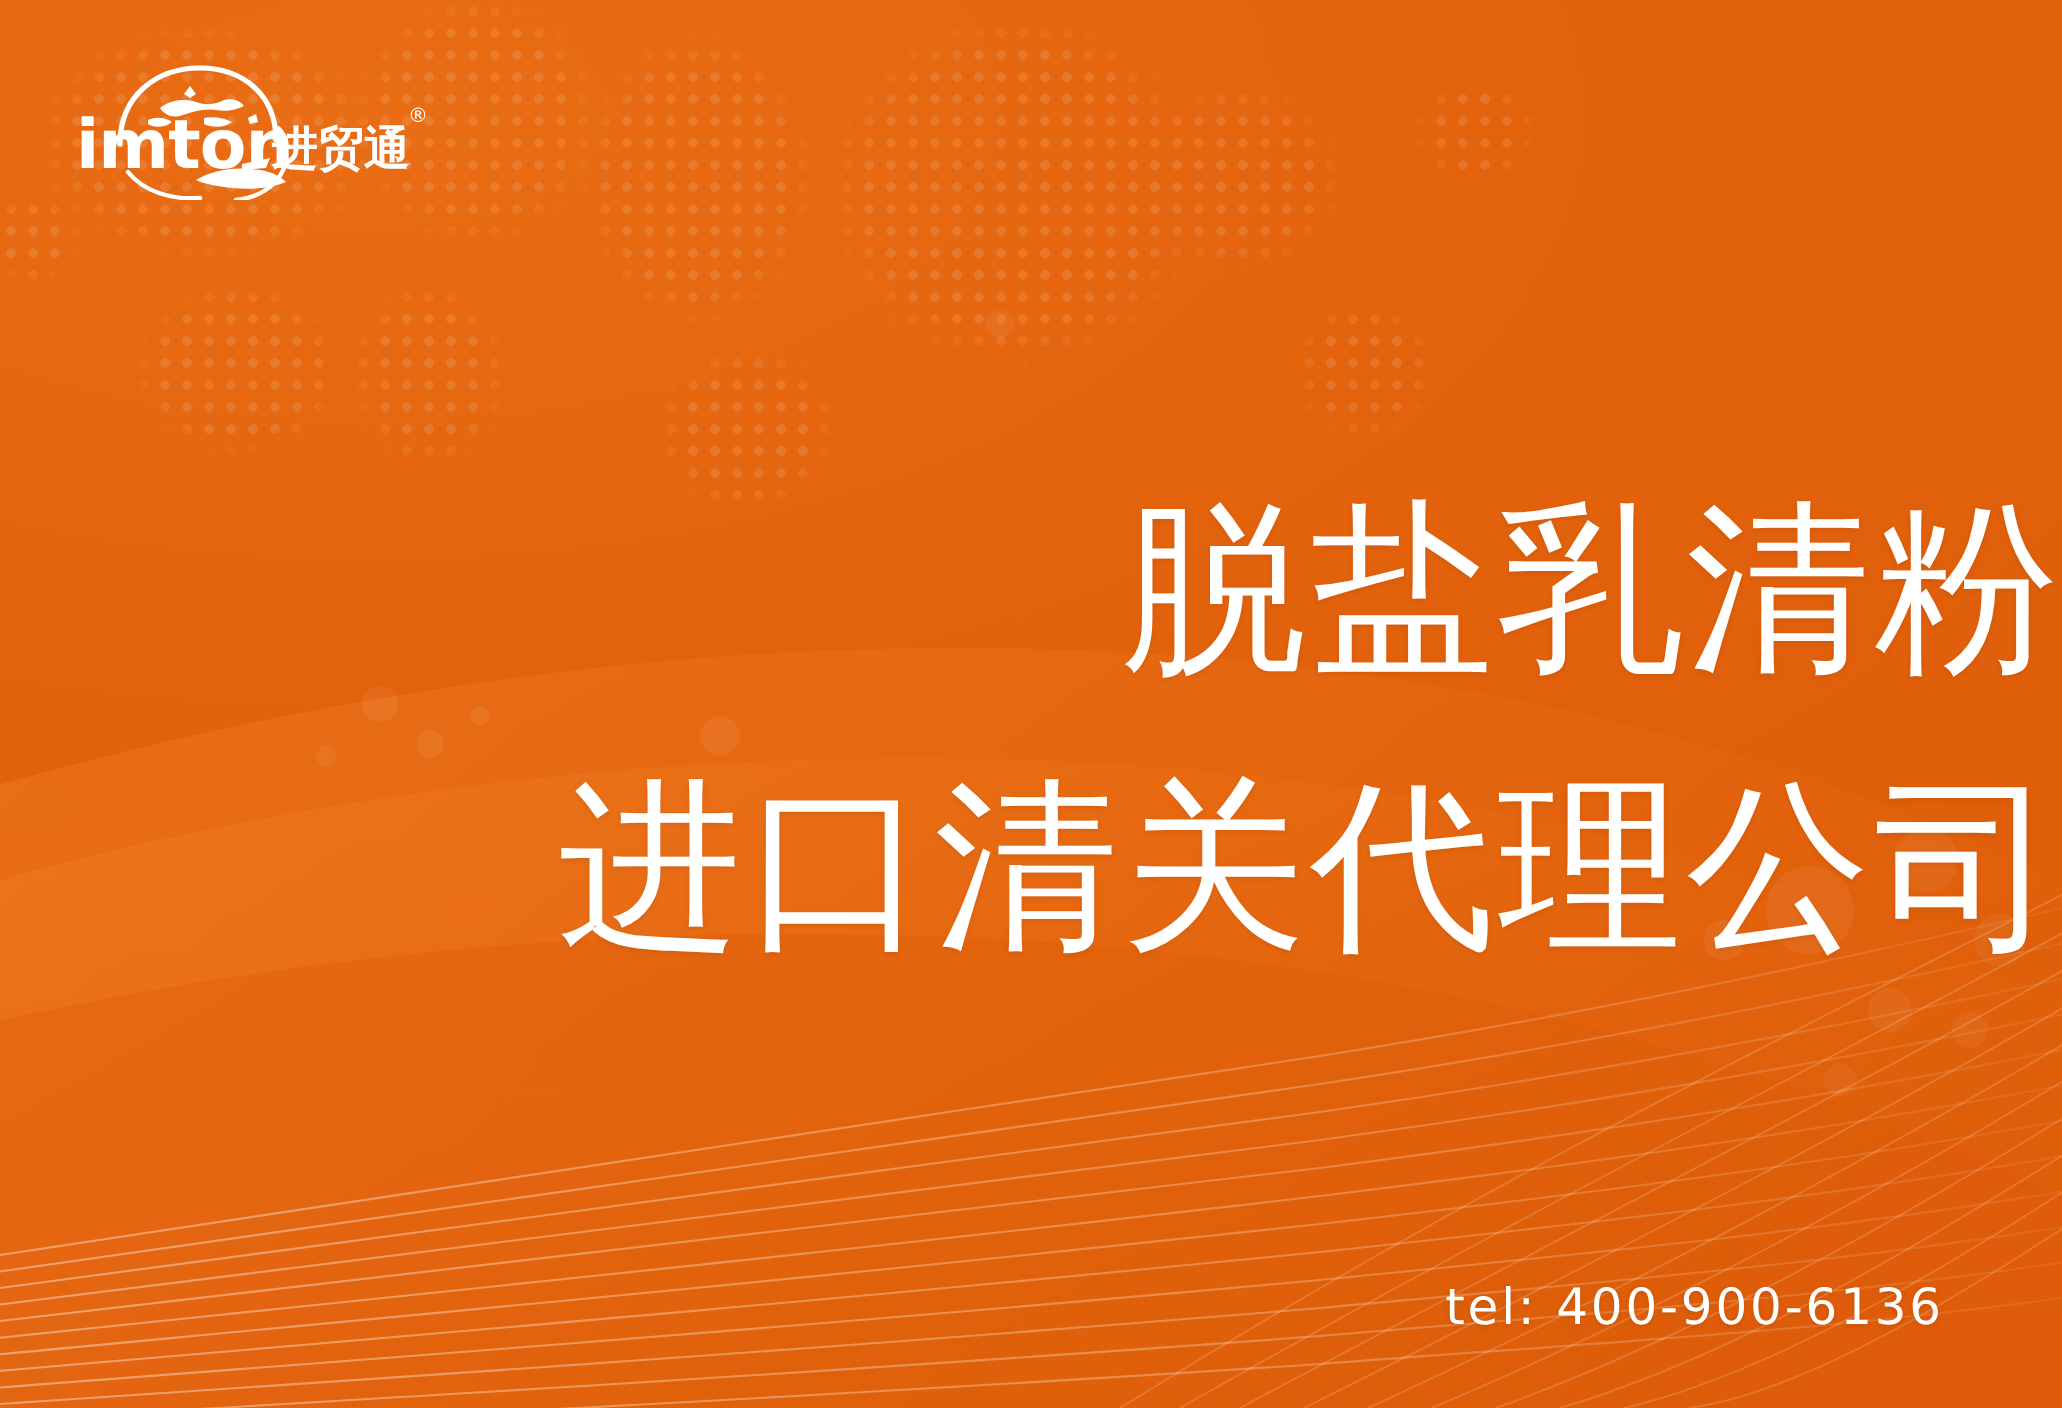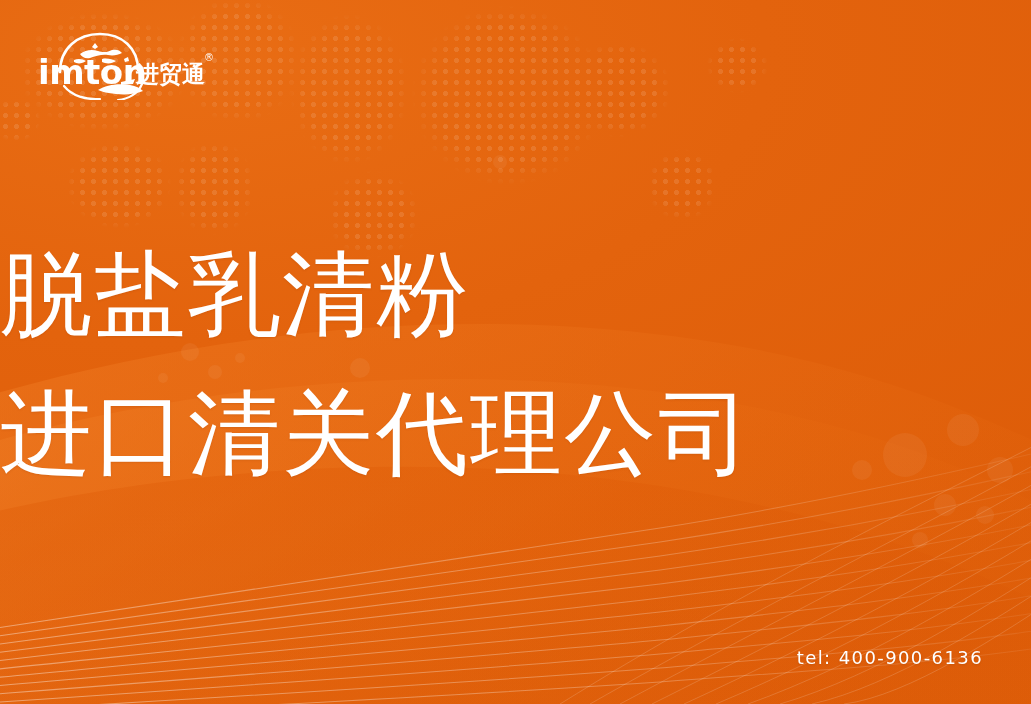--- a/index.html
+++ b/index.html
@@ -88,45 +88,45 @@
     text-align: right;
   }
   .logo svg { display: block; }
 
   
   .headline {
     position: absolute;
     left: 0;
     right: 0;
     top: 236px;
-    text-align: left;
+    text-align: right;
     color: #ffffff;
     font-family: "DejaVu Sans", "Liberation Sans", sans-serif;
     font-weight: 400;
     letter-spacing: 2px;
     line-height: 1.29;
     text-shadow: 0 1px 2px rgba(140,55,0,0.18);
   }
   .headline .ln1 {
     display: block;
     font-size: 92px;
   }
   .headline .ln2 {
     display: block;
     font-size: 92px;
     margin-top: 20px;
   }
 
   
   .phone {
     position: absolute;
-    right: 48px;
+    right: 59px;
     bottom: 36px;
     color: #ffffff;
-    font-size: 18px;
+    font-size: 25px;
     letter-spacing: 1.4px;
     font-family: "DejaVu Sans", "Liberation Sans", sans-serif;
     text-shadow: 0 1px 2px rgba(140,55,0,0.25);
   }
 </style>
 </head>
 <body>
 
 <div id="banner">
 

